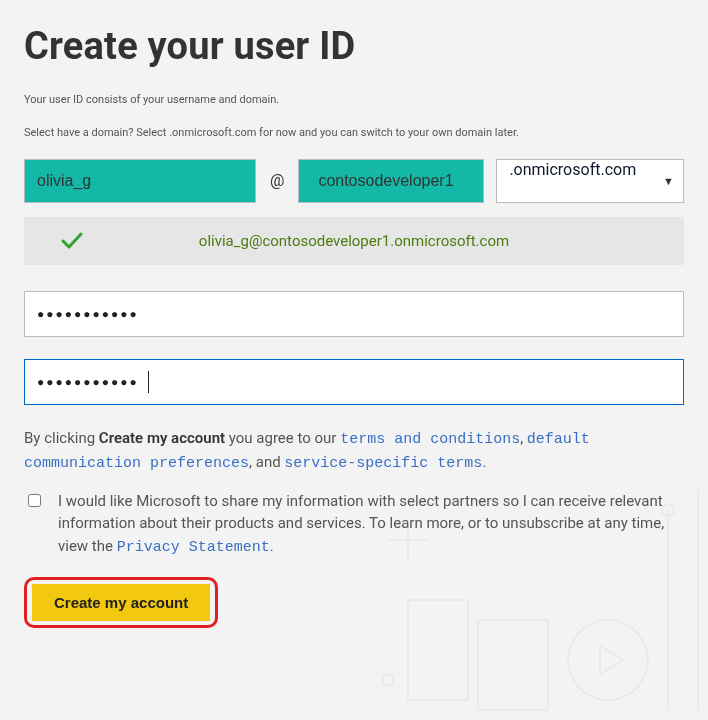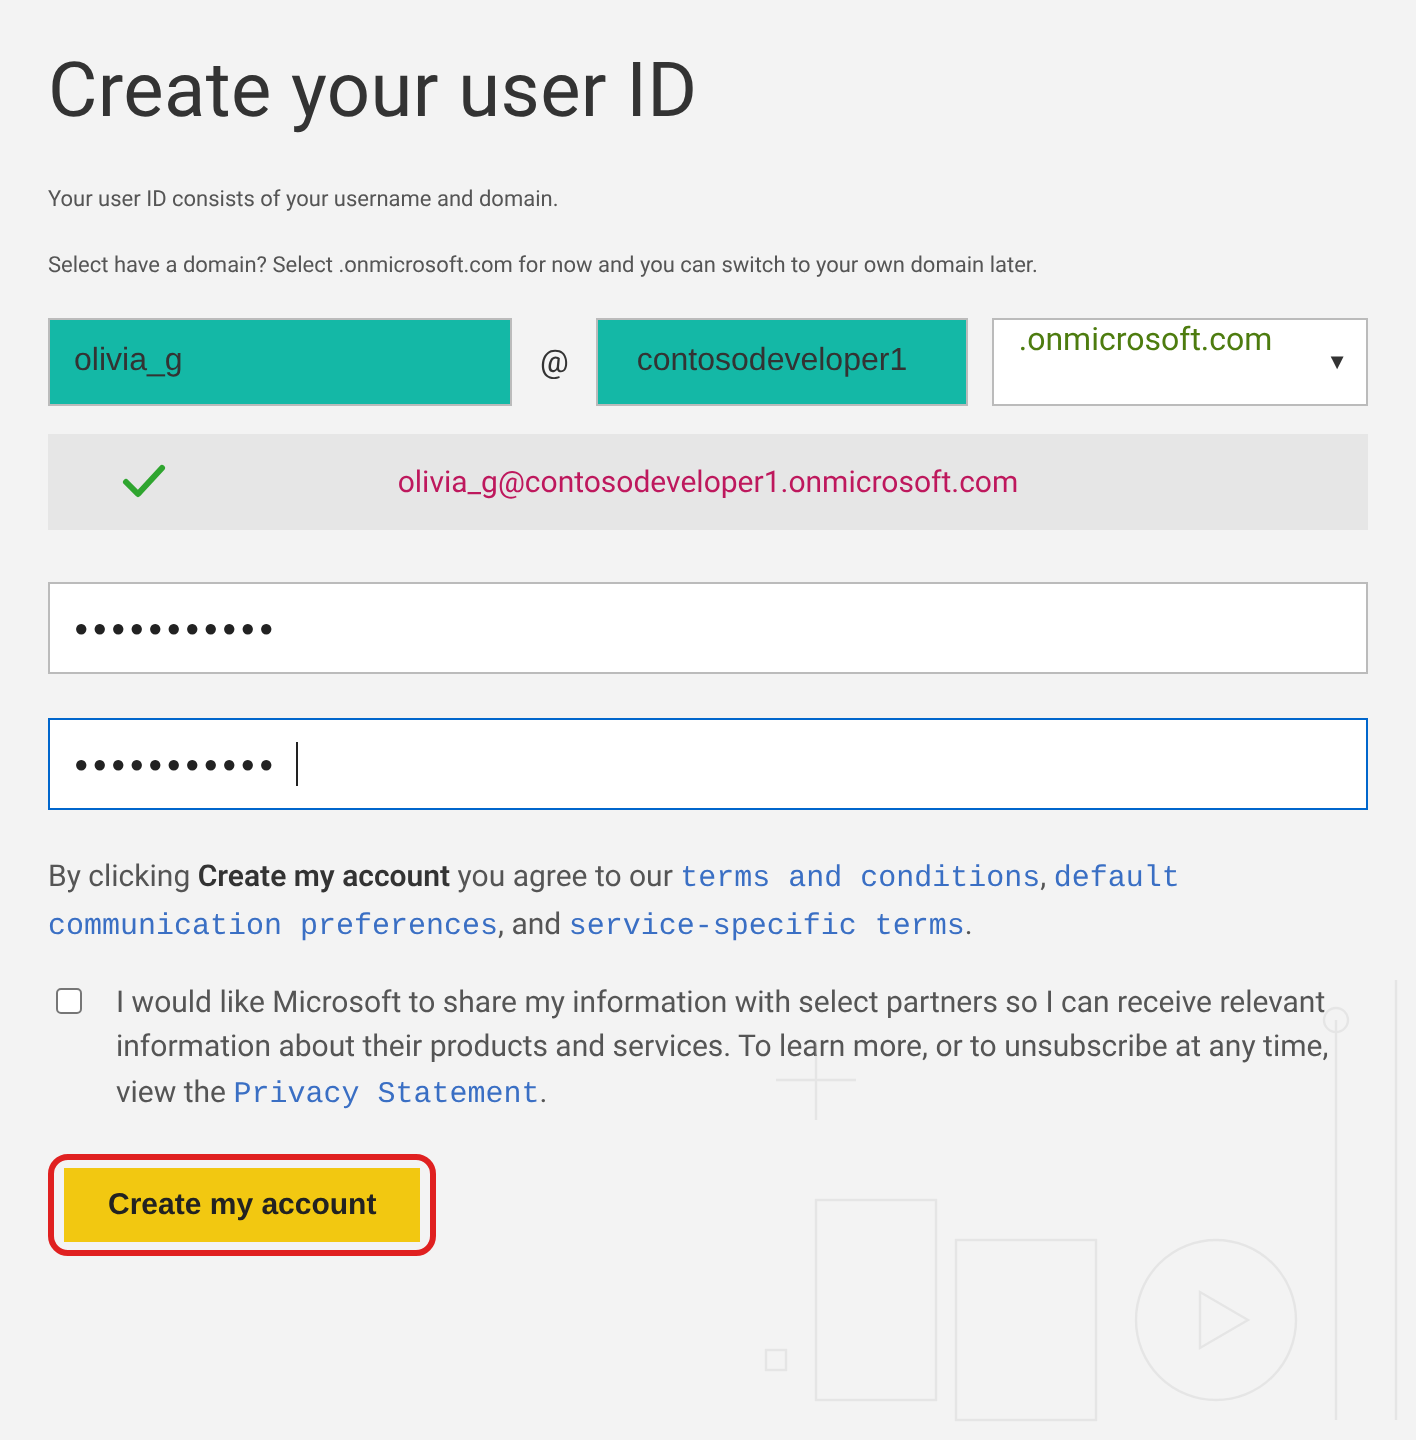--- a/index.html
+++ b/index.html
@@ -9,21 +9,21 @@
     height: 720px;
     background: #f3f3f3;
     font-family: "Segoe UI", -apple-system, BlinkMacSystemFont, Roboto, "Helvetica Neue", Arial, sans-serif;
     color: #333;
     padding: 24px 24px 0 24px;
     position: relative;
     overflow: hidden;
   }
   h1.title {
     font-size: 38px;
-    font-weight: 400;
+    font-weight: 700;
     color: #333;
     margin: 0 0 24px 0;
     letter-spacing: 0.2px;
   }
   p.sub {
     font-size: 11px;
     color: #555;
     margin: 0 0 18px 0;
     line-height: 1.4;
   }
@@ -48,21 +48,21 @@
   .select-wrap {
     position: relative;
     flex: 1;
   }
   .select {
     background: #fff;
     border: 1px solid #bbb;
     height: 44px;
     padding: 0 30px 0 12px;
     font-size: 16px;
-    color: #4d7c0f;
+    color: #0f172a;
     width: 100%;
     appearance: none;
     outline: none;
     cursor: pointer;
   }
   .select-caret {
     position: absolute;
     right: 10px;
     top: 50%;
     transform: translateY(-50%);
@@ -83,21 +83,21 @@
     left: 36px;
     top: 50%;
     transform: translateY(-50%);
     width: 24px;
     height: 24px;
   }
   .confirm-text {
     width: 100%;
     text-align: center;
     font-size: 15px;
-    color: #be185d;
+    color: #4d7c0f;
   }
   .password {
     width: 100%;
     background: #fff;
     border: 1px solid #bbb;
     height: 46px;
     padding: 0 12px;
     font-size: 12px;
     letter-spacing: 2px;
     color: #222;

